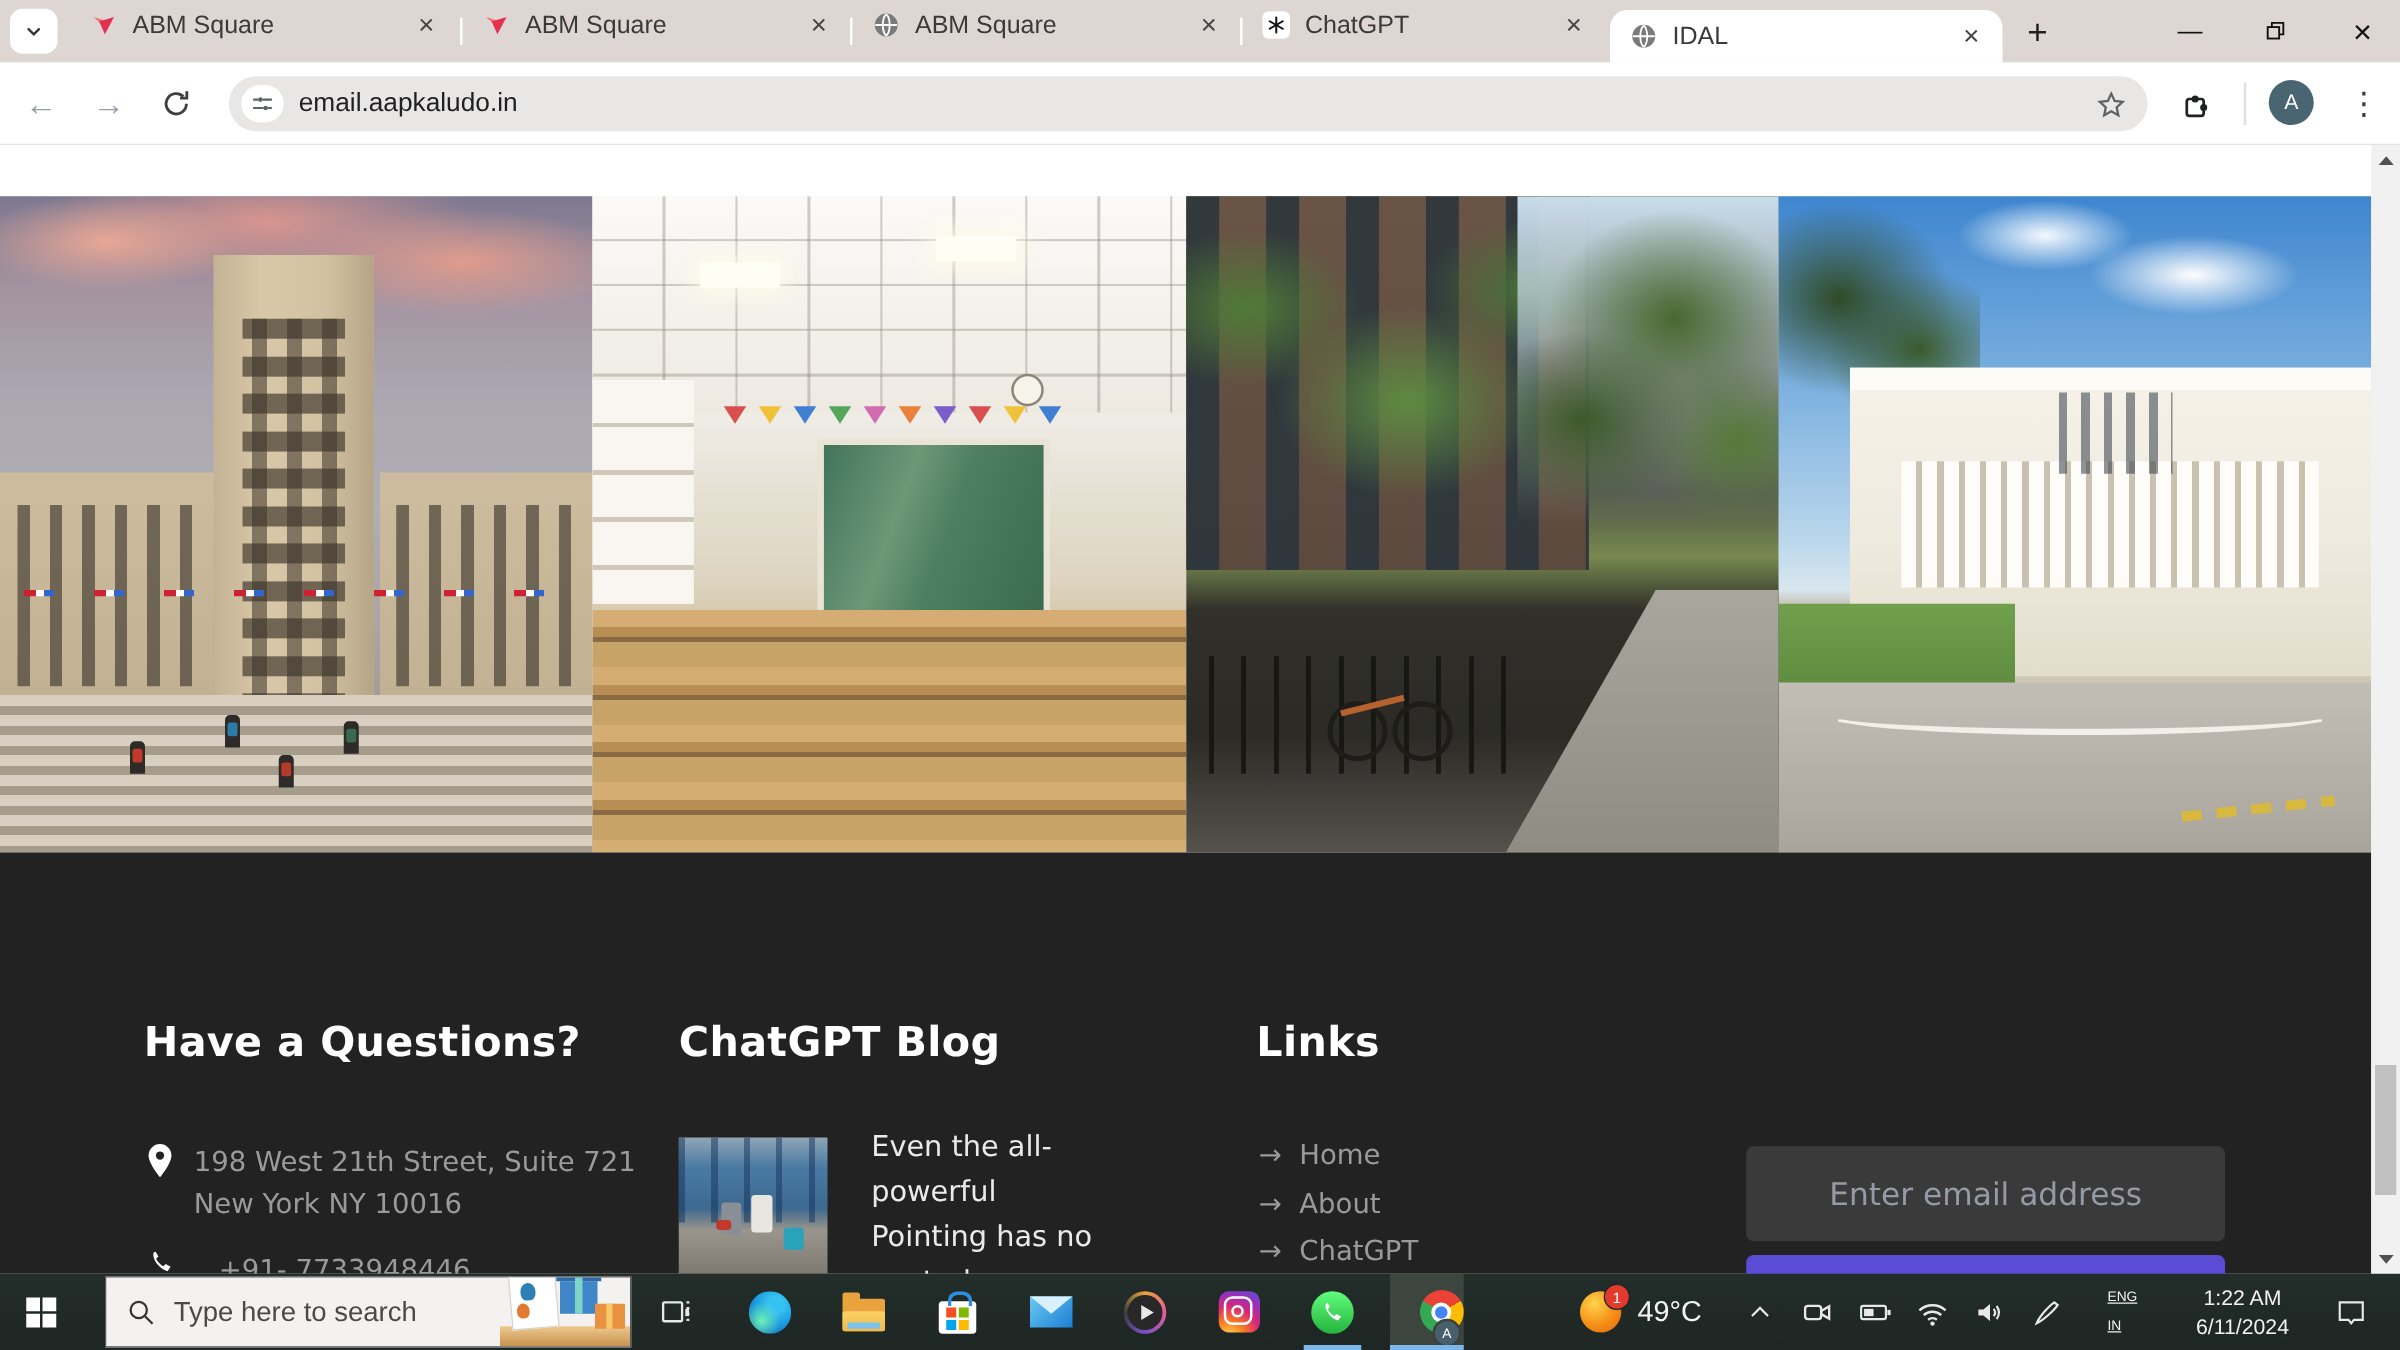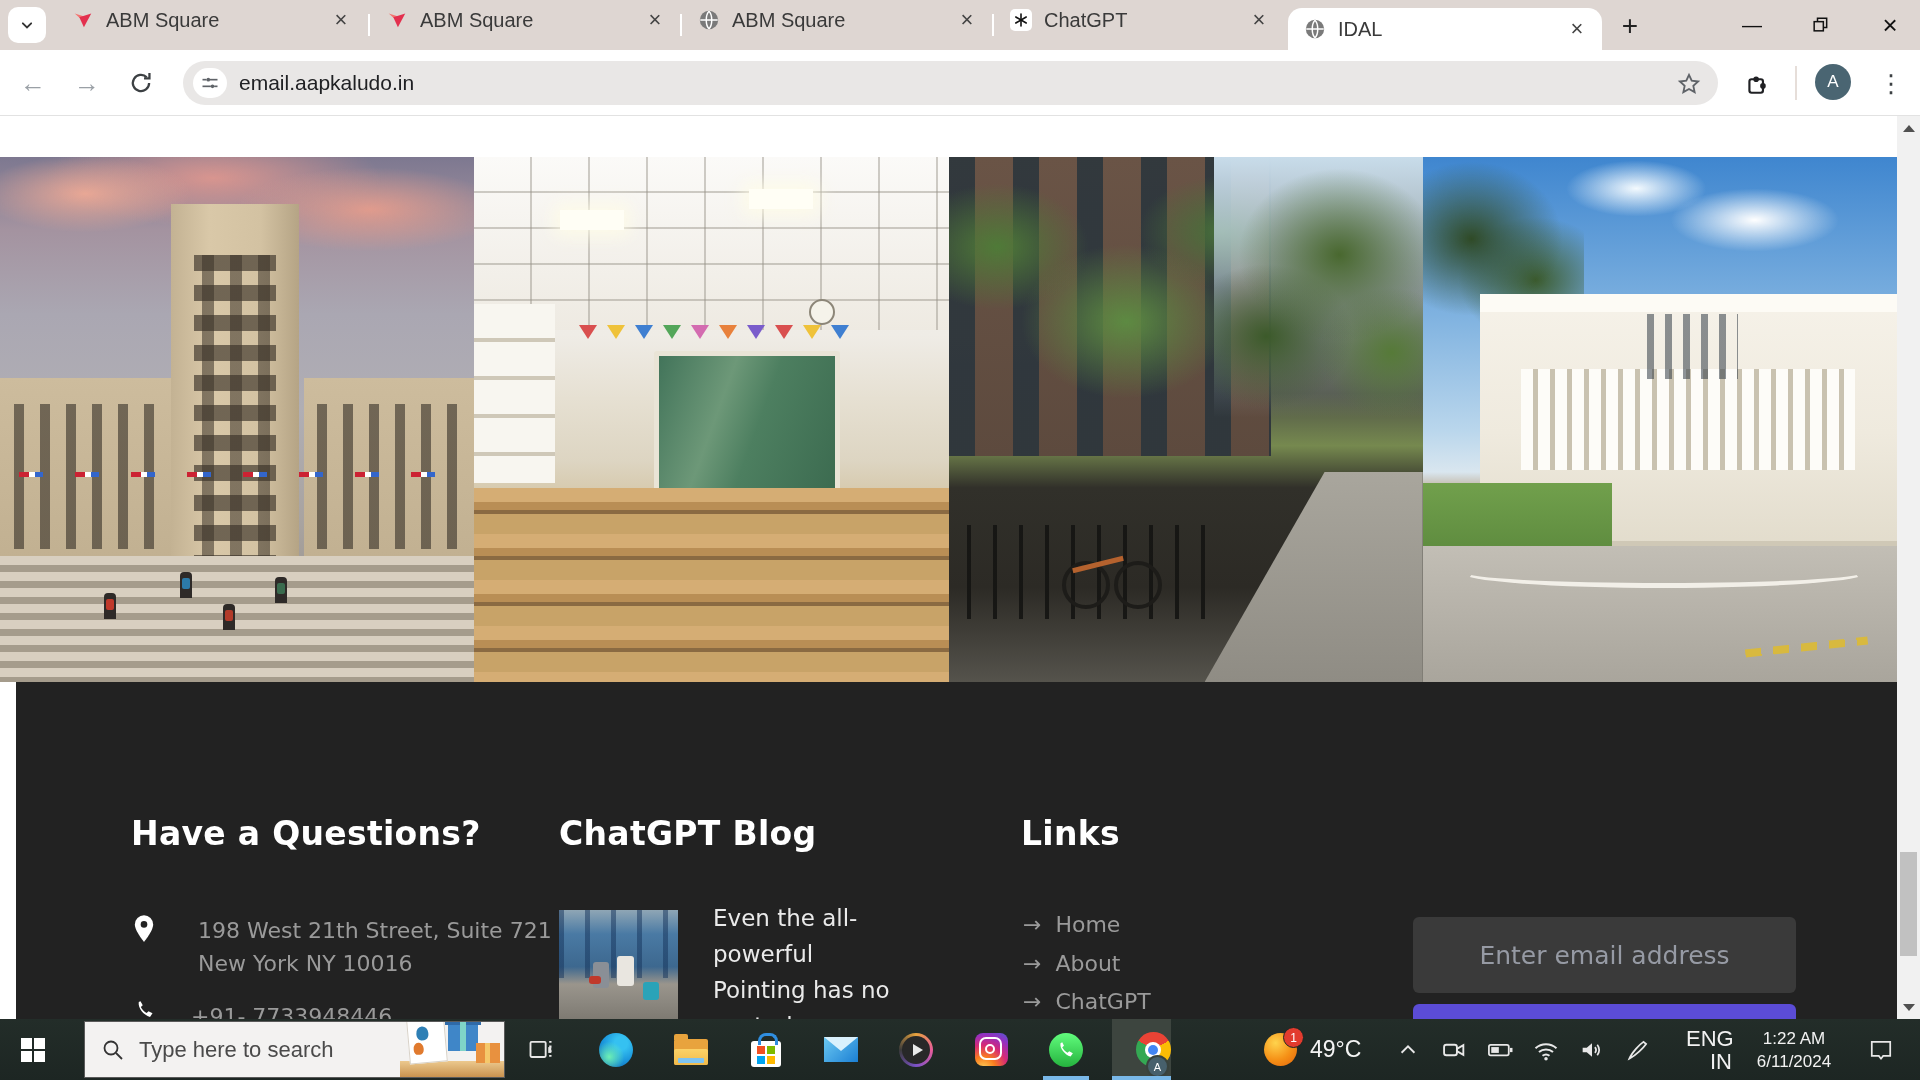--- a/index.html
+++ b/index.html
@@ -124,21 +124,21 @@
   .p4-bldg::after{content:"";position:absolute;left:40%;top:8%;width:22%;height:26%;
      background:repeating-linear-gradient(90deg, rgba(50,60,70,.55) 0 7px, rgba(0,0,0,0) 7px 18px);}
   .p4-lawn{position:absolute;left:0;top:62%;width:40%;height:14%;background:linear-gradient(180deg,#71a04c,#5d8a3e);}
   .p4-drive{position:absolute;left:0;bottom:0;width:100%;height:26%;background:linear-gradient(180deg,#c2beb5,#a9a59c);}
   .p4-curb{position:absolute;left:8%;bottom:18%;width:84%;height:26px;border-radius:50%;
      border-bottom:5px solid #f2efe8;border-left:4px solid rgba(0,0,0,0);border-right:4px solid rgba(0,0,0,0);border-top:0;}
   .p4-mark{position:absolute;right:6%;bottom:6%;width:26%;height:8px;
      background:repeating-linear-gradient(90deg,#d8b93f 0 16px, rgba(0,0,0,0) 16px 28px);transform:rotate(-6deg);}
 
   
-  .footer{position:absolute;left:16px;top:566px;width:1897px;height:337px;background:#222222;
+  .footer{position:absolute;left:0;top:566px;width:1897px;height:337px;background:#222222;
           font-family:"DejaVu Sans",sans-serif;}
   .fheading{position:absolute;top:132px;font-size:33px;font-weight:700;color:#ffffff;letter-spacing:.3px;white-space:nowrap;}
   .ftext{color:#9a9a9a;font-size:22px;line-height:33px;}
   .frow{position:absolute;display:flex;align-items:flex-start;}
   .linkrow{position:absolute;display:flex;align-items:center;gap:14px;cursor:pointer;}
   .linkarrow{color:#9a9a9a;font-size:22px;}
   .blogthumb{position:absolute;left:543px;top:228px;width:119px;height:109px;overflow:hidden;background:
      linear-gradient(180deg,#8fa6b5 0%,#4a7aa4 22%,#3d688f 52%,#9a958c 68%,#8c8880 84%,#7e7a72 100%);}
   .blogthumb::before{content:"";position:absolute;left:0;top:0;width:100%;height:62%;
      background:repeating-linear-gradient(90deg, rgba(20,50,90,.5) 0 5px, rgba(0,0,0,0) 5px 26px);}
@@ -208,21 +208,21 @@
   .chrome-ic::before{content:"";position:absolute;left:9.5px;top:9.5px;width:16px;height:16px;border-radius:50%;background:#fff;}
   .chrome-ic::after{content:"";position:absolute;left:12.5px;top:12.5px;width:10px;height:10px;border-radius:50%;background:#4285f4;}
   .chrome-badge{position:absolute;right:2px;bottom:2px;width:19px;height:19px;border-radius:50%;background:#47606c;
      border:2px solid #39423d;color:#fff;font-size:11px;display:flex;align-items:center;justify-content:center;}
   .weather-ic{position:absolute;left:1264px;top:14px;width:33px;height:33px;border-radius:50%;cursor:pointer;
      background:radial-gradient(circle at 35% 30%, #ffd34d 0%, #f59016 55%, #e2640c 100%);}
   .weather-badge{position:absolute;right:-7px;top:-6px;width:19px;height:19px;border-radius:50%;background:#e23b2e;
      color:#fff;font-size:12px;display:flex;align-items:center;justify-content:center;border:1px solid #1d2623;}
   .temp{position:absolute;left:1310px;top:17px;font-size:23px;color:#f4f4f4;}
   .trayic{position:absolute;top:0;width:44px;height:61px;display:flex;align-items:center;justify-content:center;cursor:pointer;}
-  .lang{position:absolute;left:1686px;top:8px;width:46px;text-align:right;color:#f2f2f2;font-size:22px;line-height:23px;cursor:pointer;}
+  .lang{position:absolute;left:1686px;top:8px;width:46px;text-align:left;color:#f2f2f2;font-size:11px;line-height:23px;cursor:pointer;text-decoration:underline;}
   .clock{position:absolute;left:1748px;top:8px;width:92px;text-align:center;color:#f2f2f2;font-size:17px;line-height:23px;cursor:pointer;}
   .actioncenter{position:absolute;left:1856px;top:0;width:50px;height:61px;display:flex;align-items:center;justify-content:center;cursor:pointer;}
 </style>
 </head>
 <body>
 
 <div class="screen">
 
   <div class="tabbar">
     <div class="tabsearch">
@@ -416,21 +416,21 @@
     </div>
 
     <div class="footer">
 
       <div class="fheading" style="left:115px;">Have a Questions?</div>
       <div class="frow" style="left:117px;top:232px;">
         <svg width="22" height="30" viewBox="0 0 24 32">
             <path d="M12 1a10 10 0 0 0-10 10c0 7 10 19 10 19s10-12 10-19A10 10 0 0 0 12 1z" fill="#fff"></path>
             <circle cx="12" cy="11" r="3.6" fill="#222"></circle>
           </svg>
-        <div class="ftext" style="margin-left:43px;">
+        <div class="ftext" style="margin-left:16px;">
           <div>198 West 21th Street, Suite 721</div>
           <div>New York NY 10016</div>
         </div>
       </div>
       <div class="frow" style="left:119px;top:318px;">
         <svg width="20" height="20" viewBox="0 0 24 24">
             <path d="M4.5 2.5c-1.2 7 5.5 15.5 13.5 18l3-4.5-4.8-2.6-2.2 2.2c-2.6-1.3-5.8-4.6-7-7.2l2.3-2.2L6.6 1.6z" fill="#fff"></path>
           </svg>
         <div class="ftext" style="margin-left:36px;">+91- 7733948446</div>
       </div>

